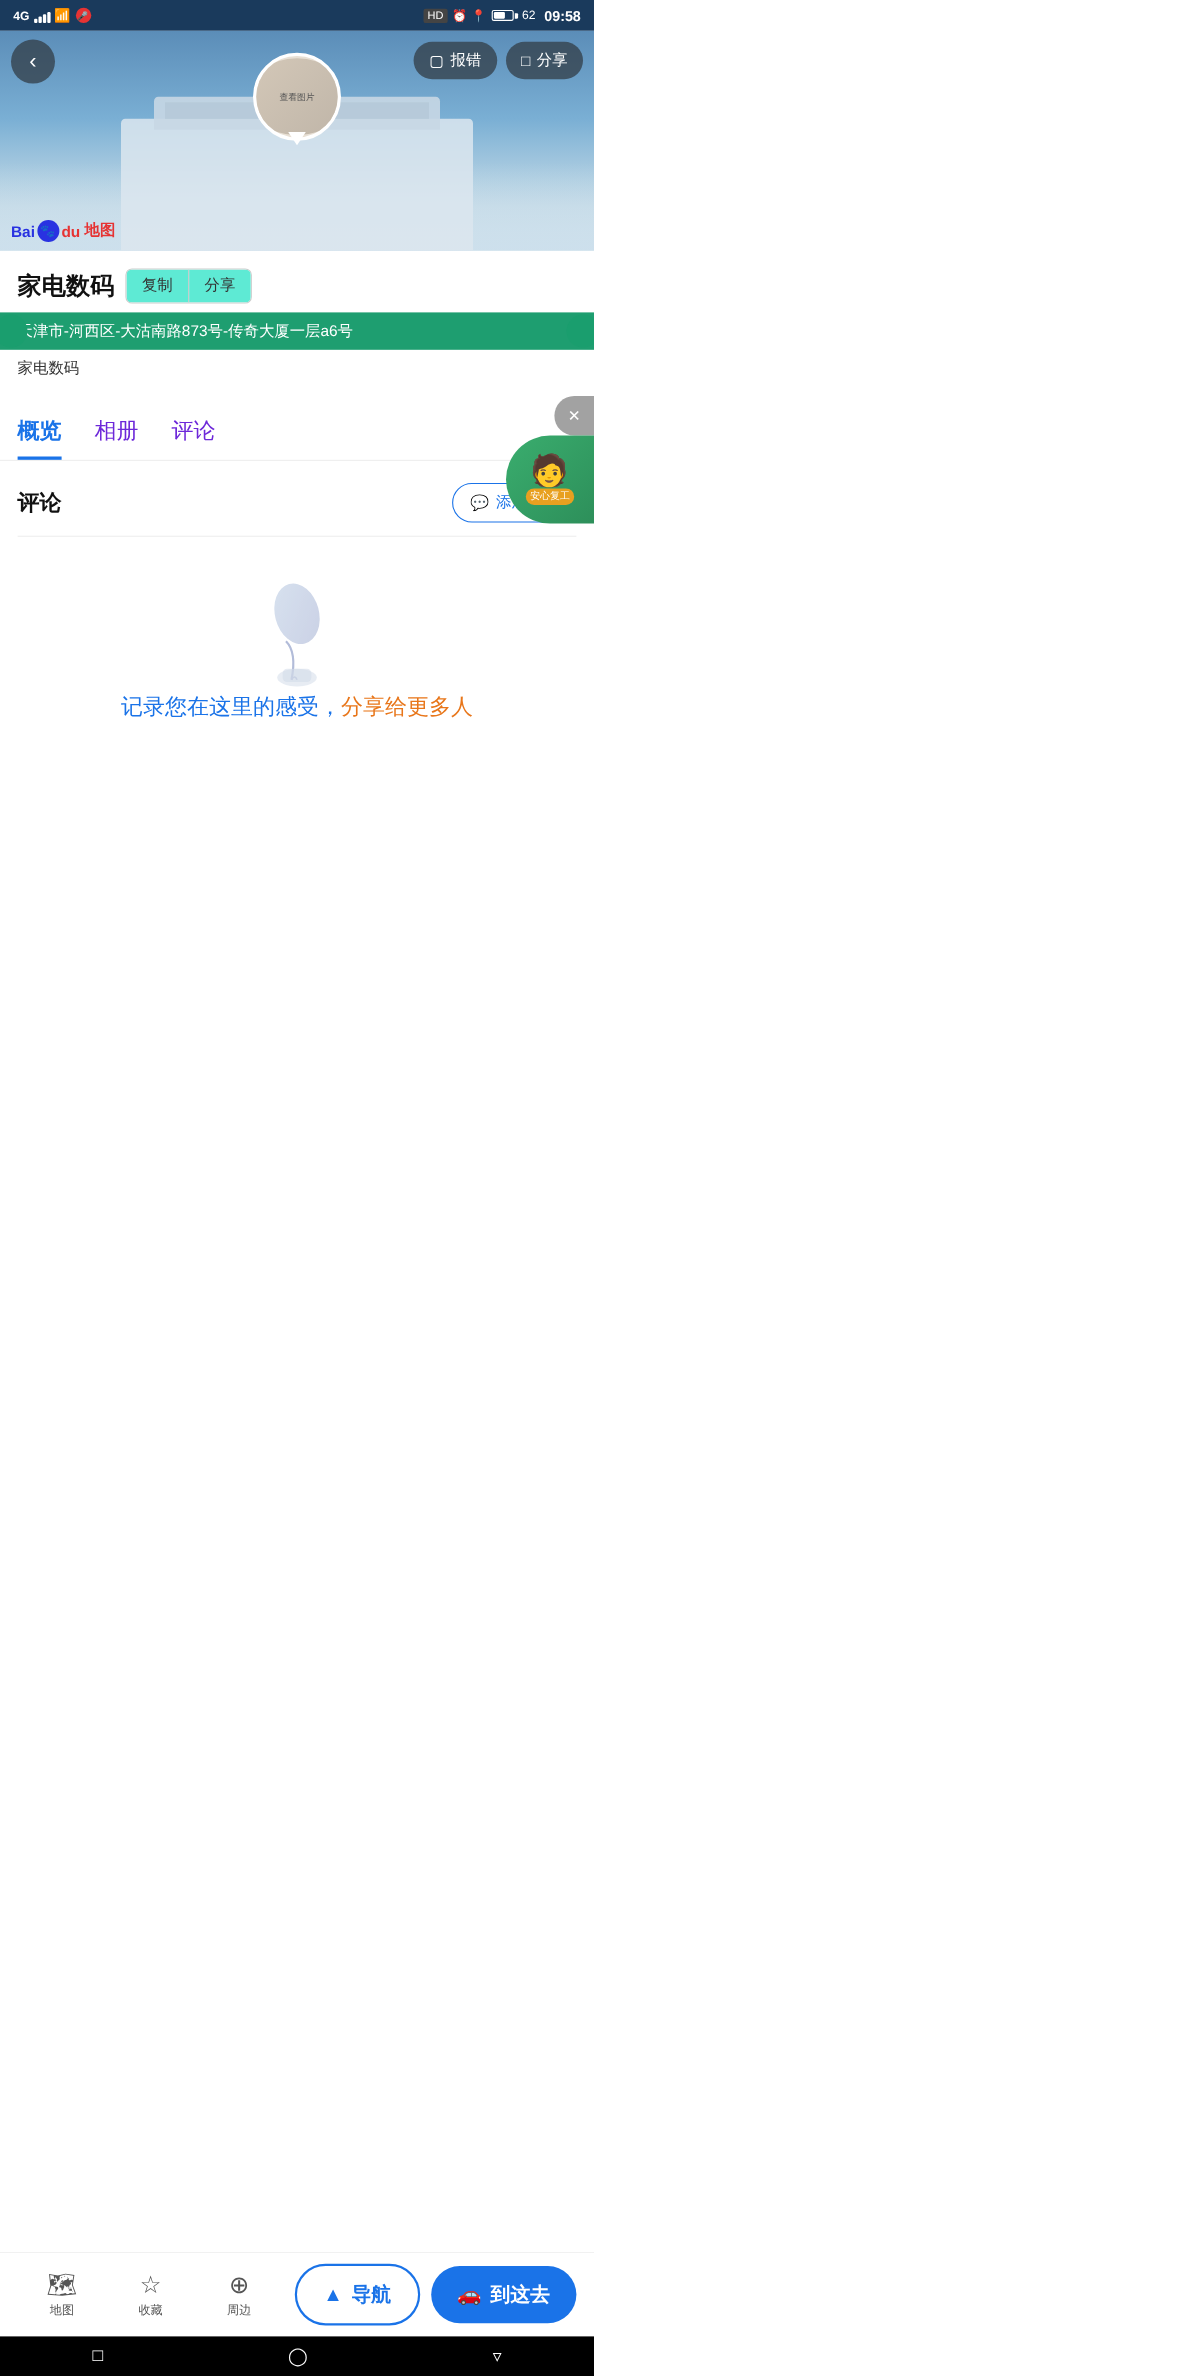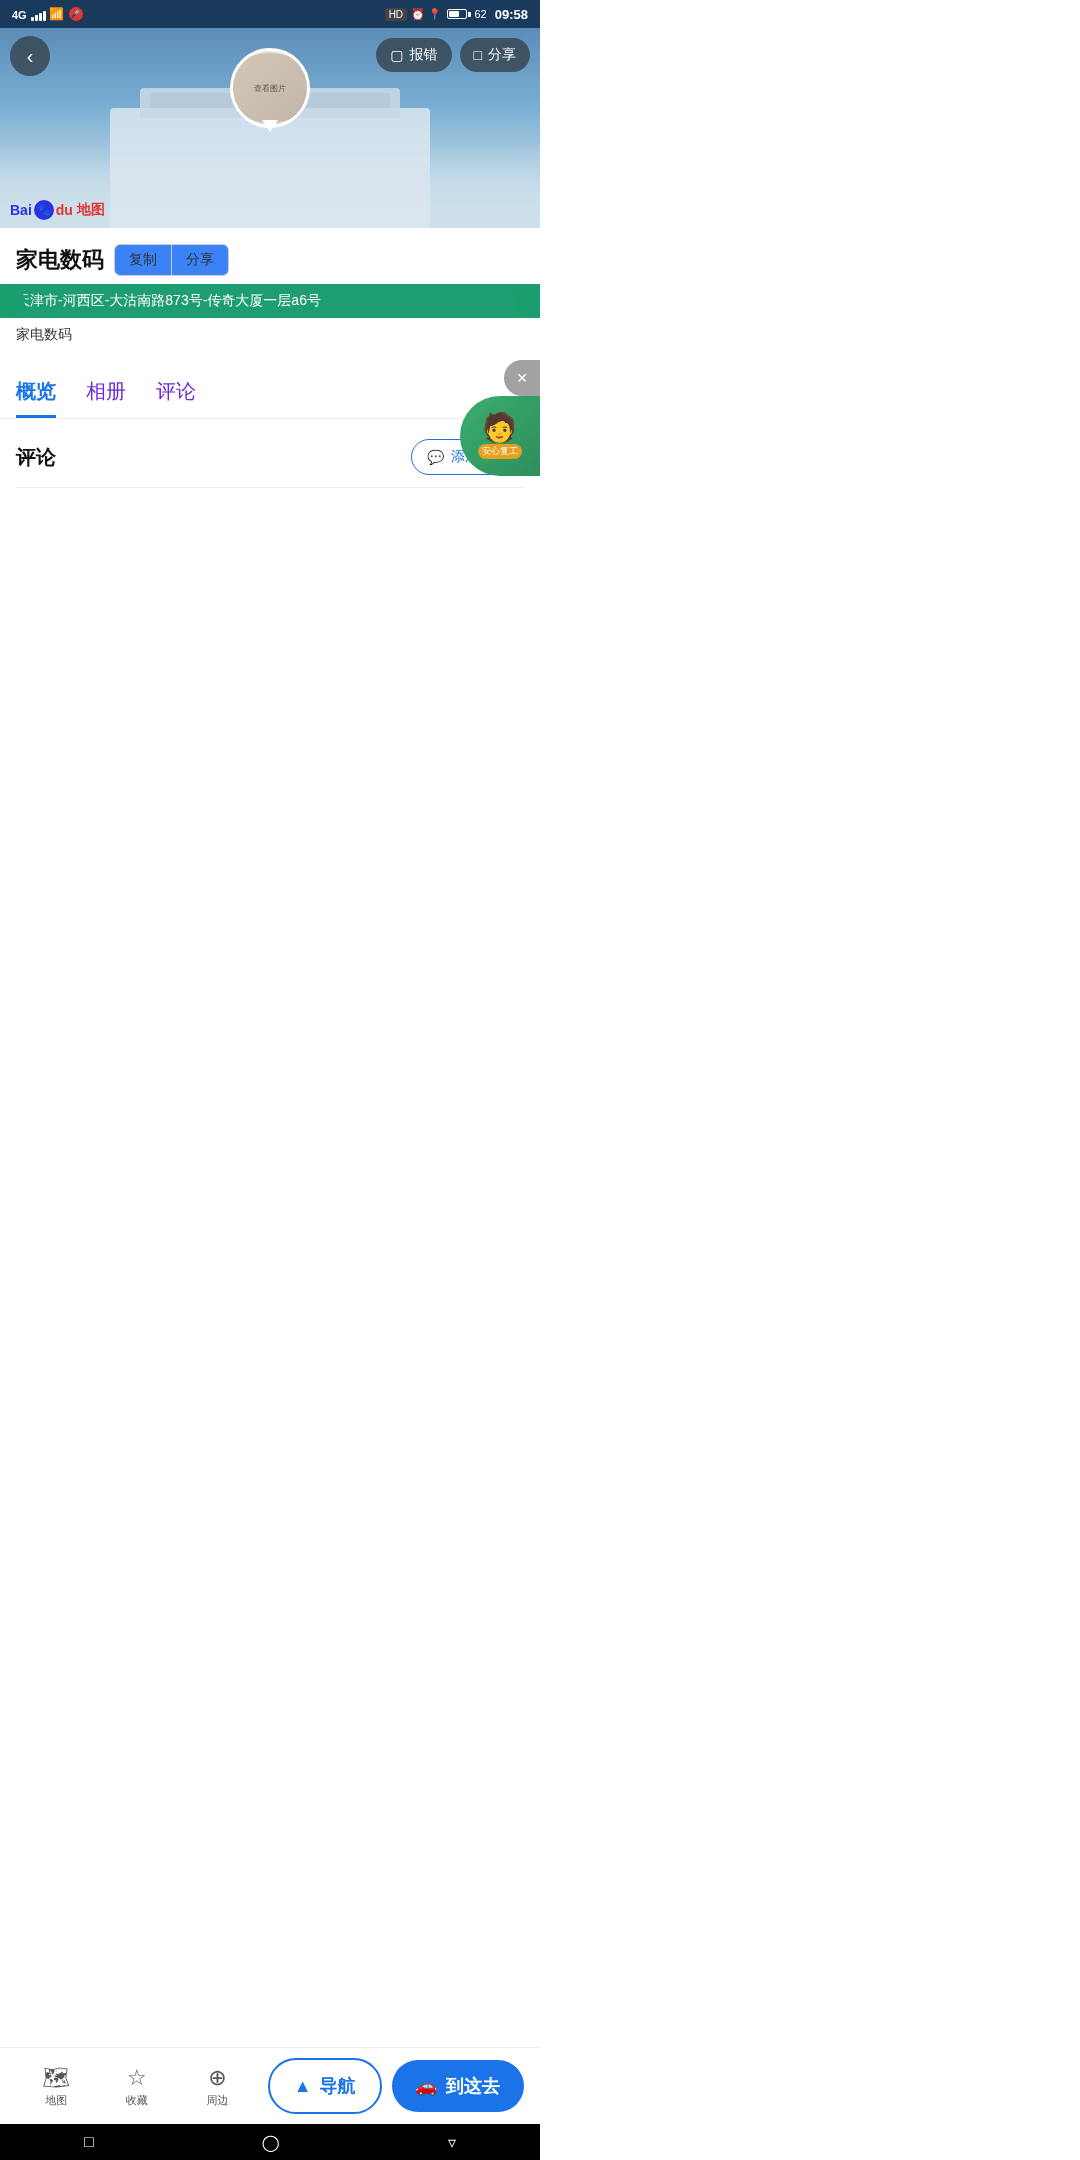--- a/index.html
+++ b/index.html
@@ -188,21 +188,21 @@
     .copy-share-group {
       display: flex;
       border: 1px solid #ccc;
       border-radius: 6px;
       overflow: hidden;
     }
     .copy-btn, .share-btn {
       padding: 6px 14px;
       font-size: 14px;
       color: #333;
-      background: #3b82f6;
+      background: #5eead4;
       border: none;
       cursor: pointer;
     }
     .copy-btn { border-right: 1px solid #ccc; }
 
     
     .address-bar {
       margin: 0 0 0 0;
       padding: 8px 16px;
       background: #1a9e6e;
@@ -542,20 +542,42 @@
 
   <div class="comments-section">
     <div class="comments-header">
       <span class="comments-title">评论</span>
       <button class="add-comment-btn">
         <span>💬</span>
         <span>添加评论</span>
       </button>
     </div>
 
+    <div class="empty-state">
+
+      <svg class="pen-svg" width="80" height="100" viewBox="0 0 80 100">
+        <defs>
+          <linearGradient id="penGrad" x1="0%" y1="0%" x2="100%" y2="100%">
+            <stop offset="0%" style="stop-color:#a0b8d8;stop-opacity:1"></stop>
+            <stop offset="100%" style="stop-color:#8090c0;stop-opacity:1"></stop>
+          </linearGradient>
+        </defs>
+
+        <ellipse cx="40" cy="30" rx="20" ry="28" fill="url(#penGrad)" transform="rotate(-15, 40, 30)" opacity="0.7"></ellipse>
+        <path d="M30 55 Q40 65 35 90" stroke="#8090c0" stroke-width="2" fill="none"></path>
+        <path d="M35 90 Q38 85 40 90" stroke="#8090c0" stroke-width="1.5" fill="none"></path>
+
+        <ellipse cx="40" cy="88" rx="18" ry="8" fill="#b0c0d8" opacity="0.5"></ellipse>
+        <rect x="27" y="80" width="26" height="12" rx="4" fill="#b0c0d8" opacity="0.5"></rect>
+      </svg>
+
+      <div class="empty-text">
+        <span class="blue-part">记录您在这里的感受，</span><span class="orange-part">分享给更多人</span>
+      </div>
+    </div>
   </div>
 
   <div style="height:130px;"></div>
 </div>
 
 <div class="bottom-bar">
   <div class="bottom-actions">
     <div class="bottom-icon-group">
       <div class="bottom-icon-item">
         <span class="icon-sym">🗺</span>

